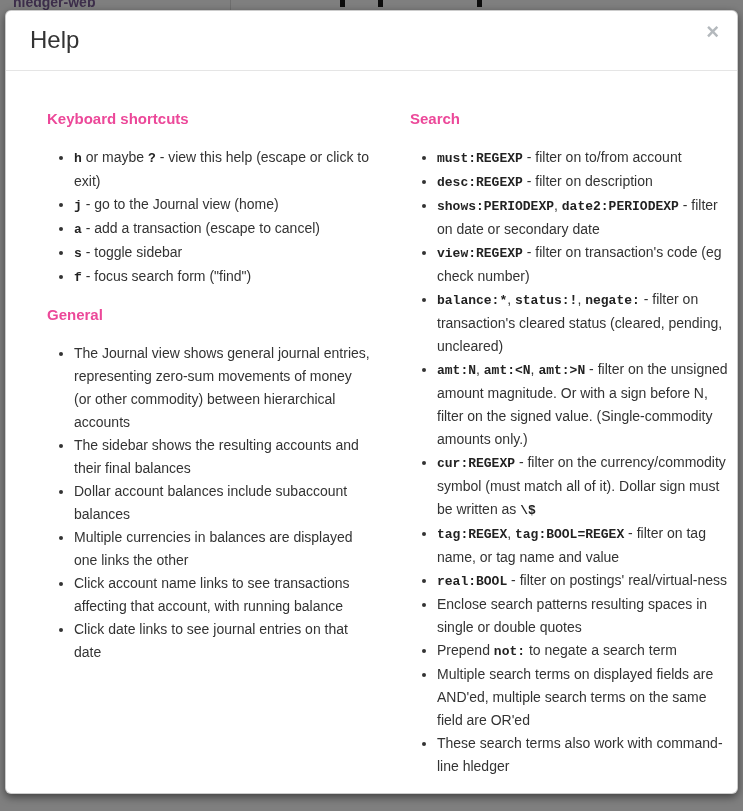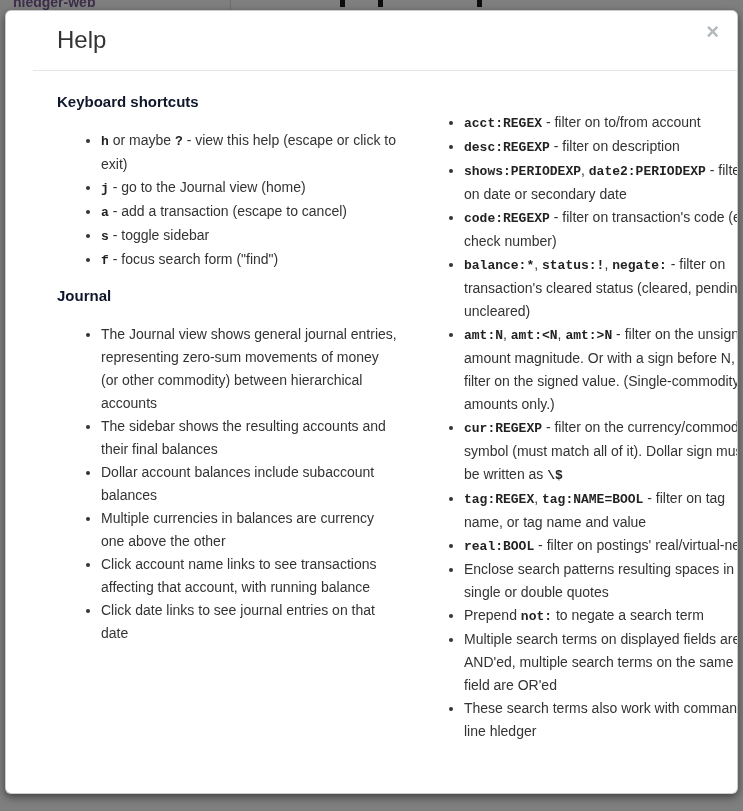--- a/index.html
+++ b/index.html
@@ -44,21 +44,20 @@
   
   .modal-dialog {
     position: absolute;
     left: 5px; top: 10px;
     width: 733px; height: 784px;
     background: #ffffff;
     border: 1px solid rgba(0,0,0,0.2);
     border-radius: 6px;
     box-shadow: 0 3px 9px rgba(0,0,0,0.5);
     overflow: hidden;
-    padding-left: 27px;
   }
   .modal-header {
     position: relative;
     padding: 14px 15px 12px 24px;
     border-bottom: 1px solid #e5e5e5;
     height: 60px;
   }
   .modal-title {
     font-size: 24px;
     font-weight: normal;
@@ -80,22 +79,22 @@
     gap: 22px;
     padding: 22px 16px 20px 24px;
   }
   .col { width: 341px; flex: 0 0 341px; }
   .col-right { width: 336px; flex: 0 0 336px; }
 
   .help-section-heading {
     font-size: 15px;
     font-weight: bold;
     line-height: 18px;
-    color: #0f172a;
-    margin: 0;
+    color: #ec4899;
+    margin: 17px;
   }
   ul.help-list {
     margin: 18px 0 15px 0;
     padding-left: 44px;
     list-style: disc outside;
   }
   ul.help-list li {
     font-size: 14px;
     line-height: 23px;
     color: #333333;
@@ -130,40 +129,41 @@
   <div class="modal-body">
     <div class="col">
       <h2 class="help-section-heading">Keyboard shortcuts</h2>
       <ul class="help-list">
           <li><code>h</code> or maybe <code>?</code> - view this help (escape or click to exit)</li>
           <li><code>j</code> - go to the Journal view (home)</li>
           <li><code>a</code> - add a transaction (escape to cancel)</li>
           <li><code>s</code> - toggle sidebar</li>
           <li><code>f</code> - focus search form ("find")</li>
         </ul>
-      <h2 class="help-section-heading">Journal</h2>
+      <h2 class="help-section-heading">General</h2>
       <ul class="help-list">
           <li>The Journal view shows general journal entries, representing zero-sum movements of money (or other commodity) between hierarchical accounts</li>
           <li>The sidebar shows the resulting accounts and their final balances</li>
           <li>Dollar account balances include subaccount balances</li>
-          <li>Multiple currencies in balances are currency one above the other</li>
+          <li>Multiple currencies in balances are displayed one links the other</li>
           <li>Click account name links to see transactions affecting that account, with running balance</li>
           <li>Click date links to see journal entries on that date</li>
         </ul>
     </div>
     <div class="col col-right">
+      <h2 class="help-section-heading">Search</h2>
       <ul class="help-list">
-          <li><code>acct:REGEX</code> - filter on to/from account</li>
+          <li><code>must:REGEXP</code> - filter on to/from account</li>
           <li><code>desc:REGEXP</code> - filter on description</li>
           <li><code>shows:PERIODEXP</code>, <code>date2:PERIODEXP</code> - filter on date or secondary date</li>
-          <li><code>code:REGEXP</code> - filter on transaction's code (eg check number)</li>
+          <li><code>view:REGEXP</code> - filter on transaction's code (eg check number)</li>
           <li><code>balance:*</code>, <code>status:!</code>, <code>negate:</code> - filter on transaction's cleared status (cleared, pending, uncleared)</li>
           <li><code>amt:N</code>, <code>amt:&lt;N</code>, <code>amt:&gt;N</code> - filter on the unsigned amount magnitude. Or with a sign before N, filter on the signed value. (Single-commodity amounts only.)</li>
           <li><code>cur:REGEXP</code> - filter on the currency/commodity symbol (must match all of it). Dollar sign must be written as <code>\$</code></li>
-          <li><code>tag:REGEX</code>, <code>tag:NAME=BOOL</code> - filter on tag name, or tag name and value</li>
+          <li><code>tag:REGEX</code>, <code>tag:BOOL=REGEX</code> - filter on tag name, or tag name and value</li>
           <li><code>real:BOOL</code> - filter on postings' real/virtual-ness</li>
           <li>Enclose search patterns resulting spaces in single or double quotes</li>
           <li>Prepend <code>not:</code> to negate a search term</li>
           <li>Multiple search terms on displayed fields are AND'ed, multiple search terms on the same field are OR'ed</li>
           <li>These search terms also work with command-line hledger</li>
         </ul>
     </div>
   </div>
 </div>
 

